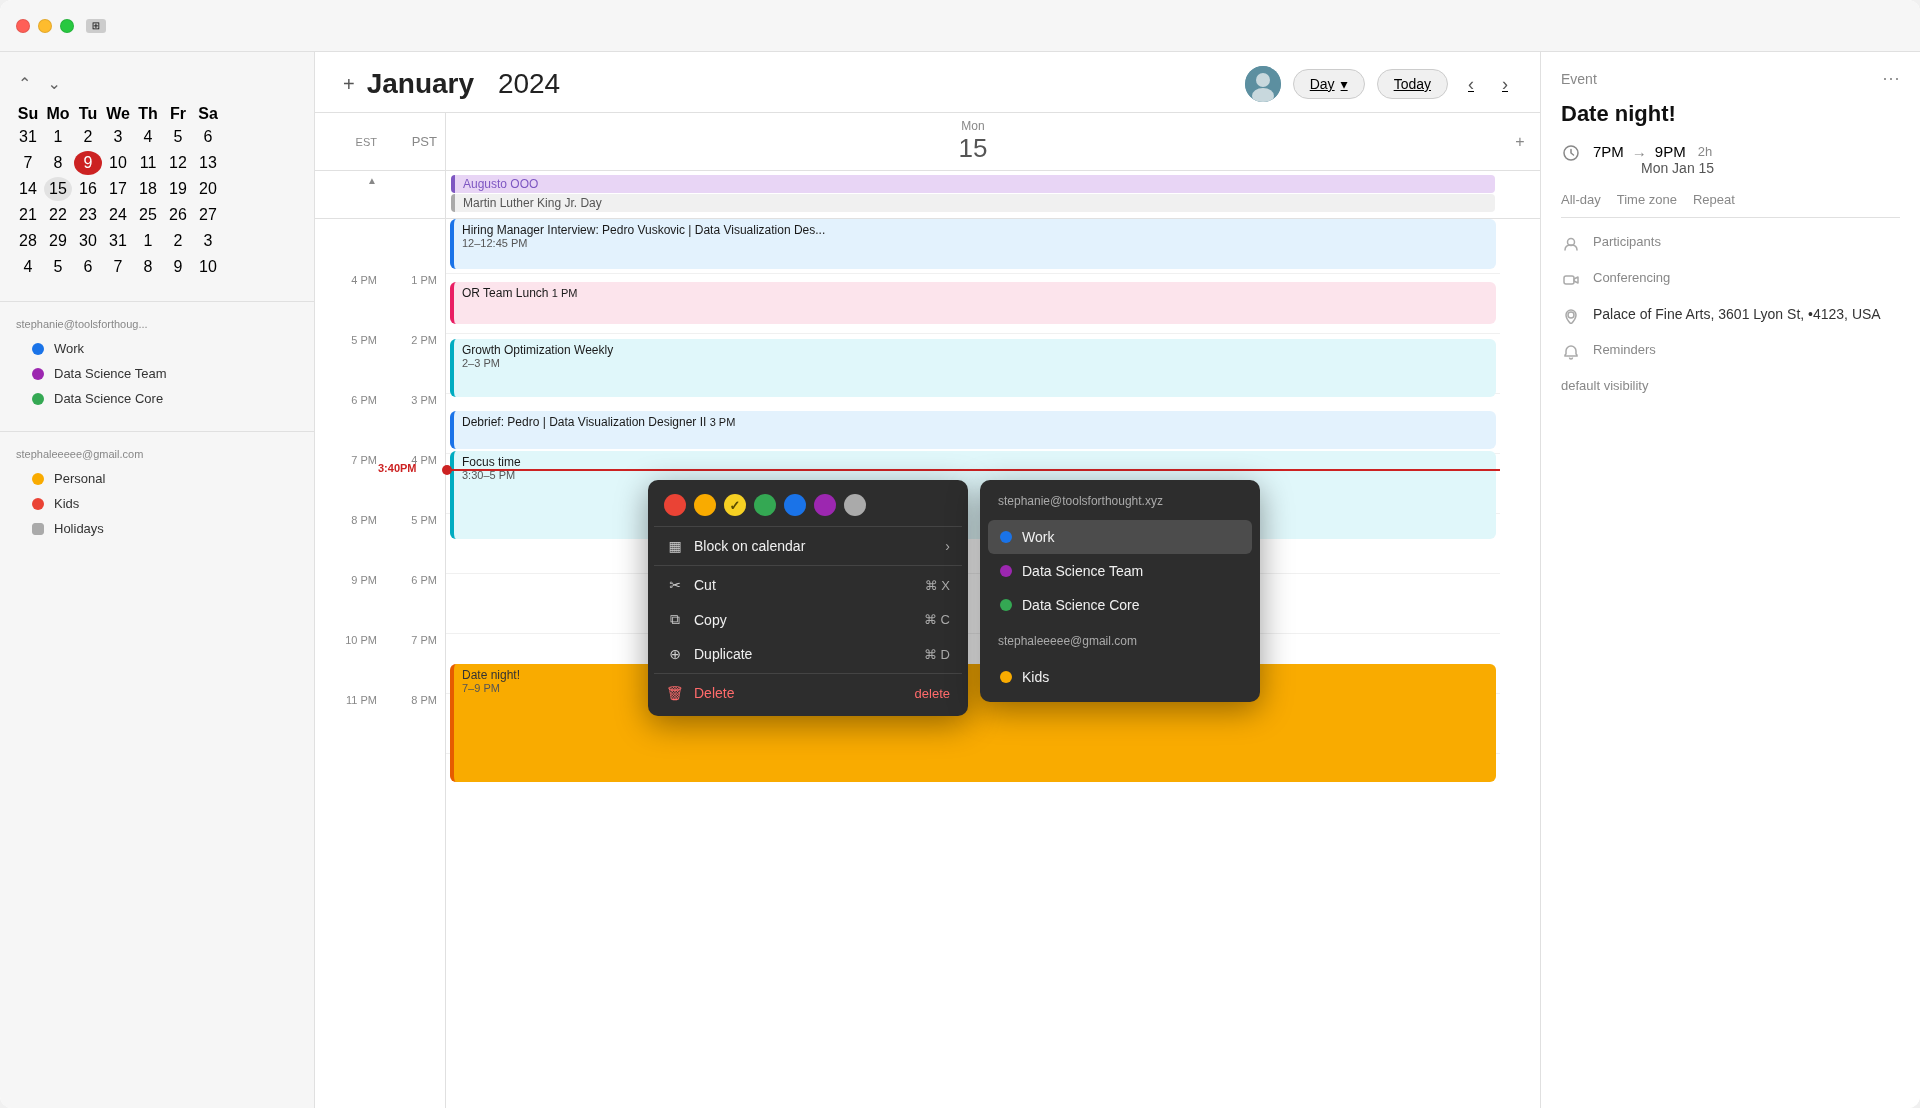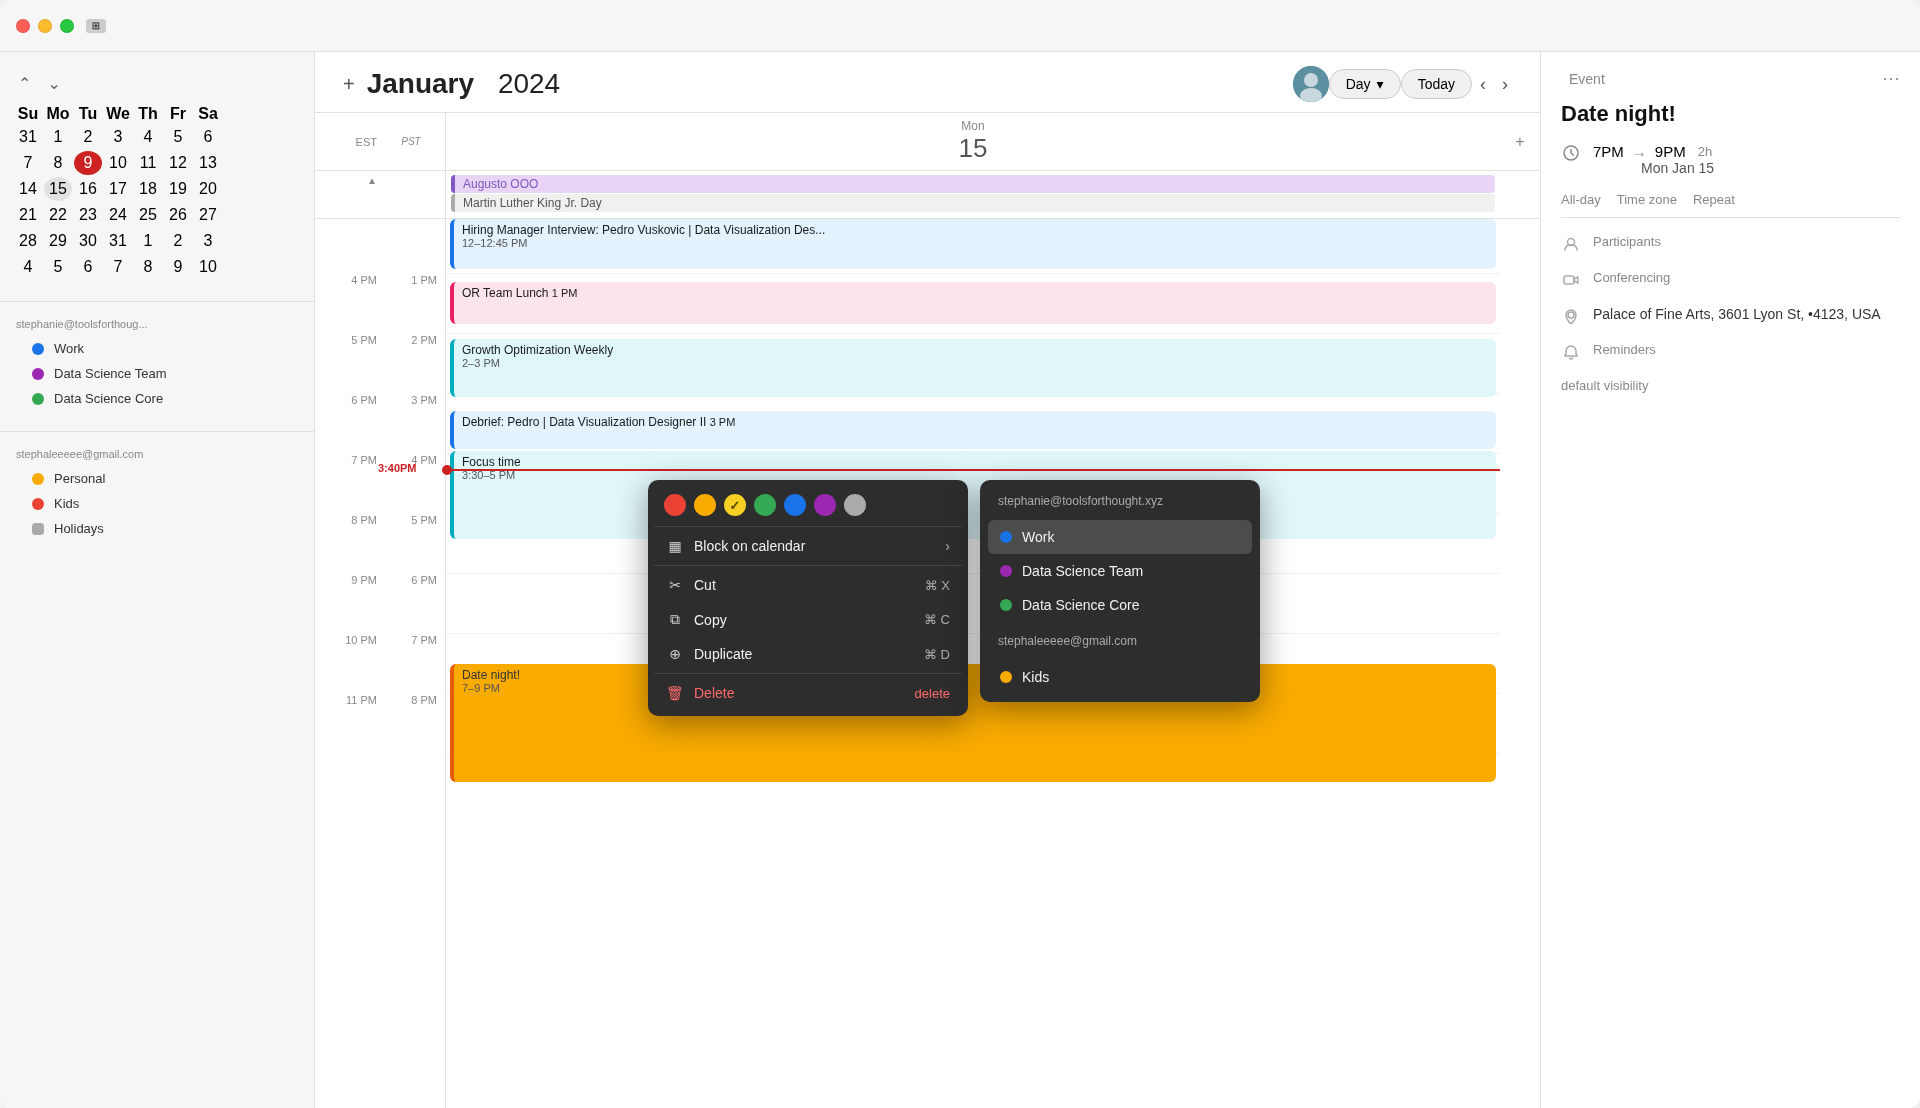--- a/index.html
+++ b/index.html
@@ -50,21 +50,21 @@
     .event-blue { background: #e3f2fd; border-left: 4px solid #1a73e8; }
     .event-light-blue { background: #e0f7fa; border-left: 4px solid #00acc1; }
     .event-pink { background: #fce4ec; border-left: 4px solid #e91e63; }
     .event-orange { background: #fff3e0; border-left: 4px solid #f9ab00; }
     .event-title { font-weight: 500; color: #1a1a1a; white-space: nowrap; overflow: hidden; text-overflow: ellipsis; }
     .event-time { color: #555; font-size: 11px; }
 
     
     .event-detail { width: 380px; background: #fff; border-left: 1px solid #e0e0e0; padding: 16px 20px; overflow-y: auto; flex-shrink: 0; }
     .event-detail-header { display: flex; align-items: center; justify-content: space-between; margin-bottom: 12px; }
-    .event-detail-title-label { font-size: 14px; color: #888; font-weight: 400; margin-left: 8px; }
+    .event-detail-title-label { font-size: 14px; color: #888; font-weight: 400; }
     .event-detail-more { color: #888; font-size: 18px; cursor: pointer; }
     .event-detail-name { font-size: 22px; font-weight: 600; color: #111; margin-bottom: 16px; }
     .detail-row { display: flex; align-items: flex-start; gap: 12px; margin-bottom: 14px; }
     .detail-icon { color: #888; font-size: 16px; width: 20px; text-align: center; flex-shrink: 0; margin-top: 2px; }
     .detail-time { display: flex; align-items: center; gap: 8px; font-size: 15px; }
     .detail-arrow { color: #888; }
     .detail-duration { color: #888; font-size: 13px; margin-left: 4px; }
     .detail-date { font-size: 14px; color: #555; margin-left: 48px; }
     .detail-tabs { display: flex; gap: 16px; margin-bottom: 16px; border-bottom: 1px solid #e0e0e0; padding-bottom: 8px; }
     .detail-tab { font-size: 13px; color: #888; cursor: pointer; padding: 2px 0; }
@@ -233,41 +233,41 @@
     </div>
 
     <div class="main-calendar">
 
       <div style="display:flex; align-items:center; padding: 14px 24px 10px; border-bottom: 1px solid #e0e0e0; flex-shrink:0;">
         <button class="plus-btn">+</button>
         <div style="font-size:28px; font-weight:700; color:#222;">
           <span>January</span>
           <span style="font-weight:300; margin-left:16px;">2024</span>
         </div>
-        <div style="margin-left:auto; display:flex; align-items:center; ">
+        <div style="margin-left:auto; display:flex; align-items:center; gap:12px;text-decoration:underline;">
           <div class="avatar">
             <svg width="36" height="36" viewBox="0 0 36 36">
               <circle cx="18" cy="18" r="18" fill="#5c8fa0"></circle>
               <circle cx="18" cy="14" r="7" fill="#c8d8dd"></circle>
               <ellipse cx="18" cy="30" rx="11" ry="8" fill="#c8d8dd"></ellipse>
             </svg>
           </div>
           <button class="btn-view">
             <span>Day</span>
             <span>▾</span>
           </button>
           <button class="btn-today">Today</button>
           <button class="nav-arrow">‹</button>
           <button class="nav-arrow">›</button>
         </div>
       </div>
 
       <div style="display:flex; flex-shrink:0; border-bottom:1px solid #e0e0e0; align-items:center;">
         <div style="width:70px; text-align:right; padding-right:8px; font-size:11px; color:#888; flex-shrink:0;">EST</div>
-        <div style="width:60px; text-align:center; padding-right:8px; font-size:10px; color:#888; flex-shrink:0;font-style:italic;">PST</div>
+        <div style="width:60px; text-align:right; padding-right:8px; font-size:13px; color:#888; flex-shrink:0;">PST</div>
         <div style="flex:1; border-left:1px solid #e0e0e0; display:flex; flex-direction:column; align-items:center; padding:6px;">
           <span style="font-size:12px; color:#888;">Mon</span>
           <span style="font-size:26px; color:#555; font-weight:300;">15</span>
         </div>
         <div style="width:40px; flex-shrink:0; display:flex; align-items:center; justify-content:center;">
           <span style="color:#888; font-size:16px; cursor:pointer;">+</span>
         </div>
       </div>
 
       <div style="display:flex; flex-shrink:0; border-bottom:1px solid #e0e0e0; min-height:48px;">

